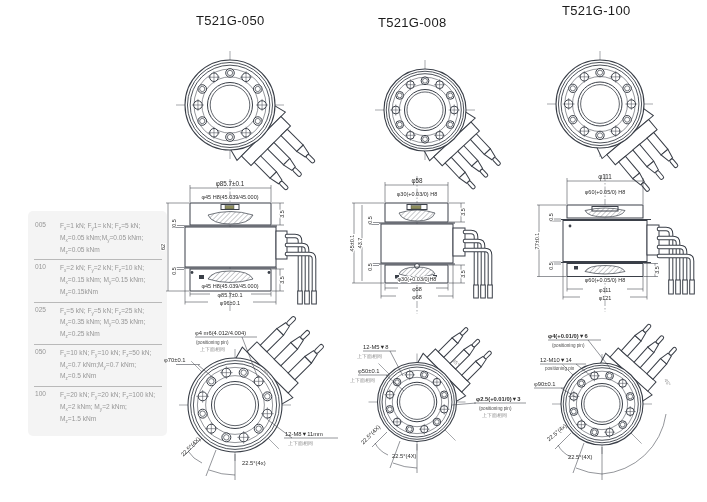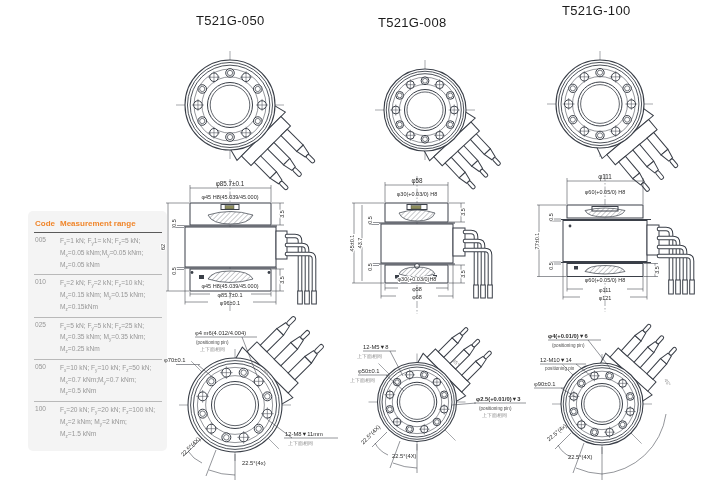--- a/index.html
+++ b/index.html
@@ -37,24 +37,20 @@
 </head>
 <body>
 
 <div class="canvas">
 
   <div class="model-title" style="left:196px;top:13px">T521G-050</div>
   <div class="model-title" style="left:378px;top:15px">T521G-008</div>
   <div class="model-title" style="left:562px;top:3px">T521G-100</div>
 
   <div class="range-table">
-    <div class="thead">
-      <span class="tcode">Code</span>
-      <span>Measurement range</span>
-    </div>
     <div class="trow">
       <div class="tcode">005</div>
       <div class="tlines">
         <div>F<sub>x</sub>=1 kN; F<sub>y</sub>1= kN; F<sub>z</sub>=5 kN;</div>
         <div>M<sub>x</sub>=0.05 kNm;M<sub>y</sub>=0.05 kNm;</div>
         <div>M<sub>z</sub>=0.05 kNm</div>
       </div>
     </div>
     <div class="trow">
       <div class="tcode">010</div>

